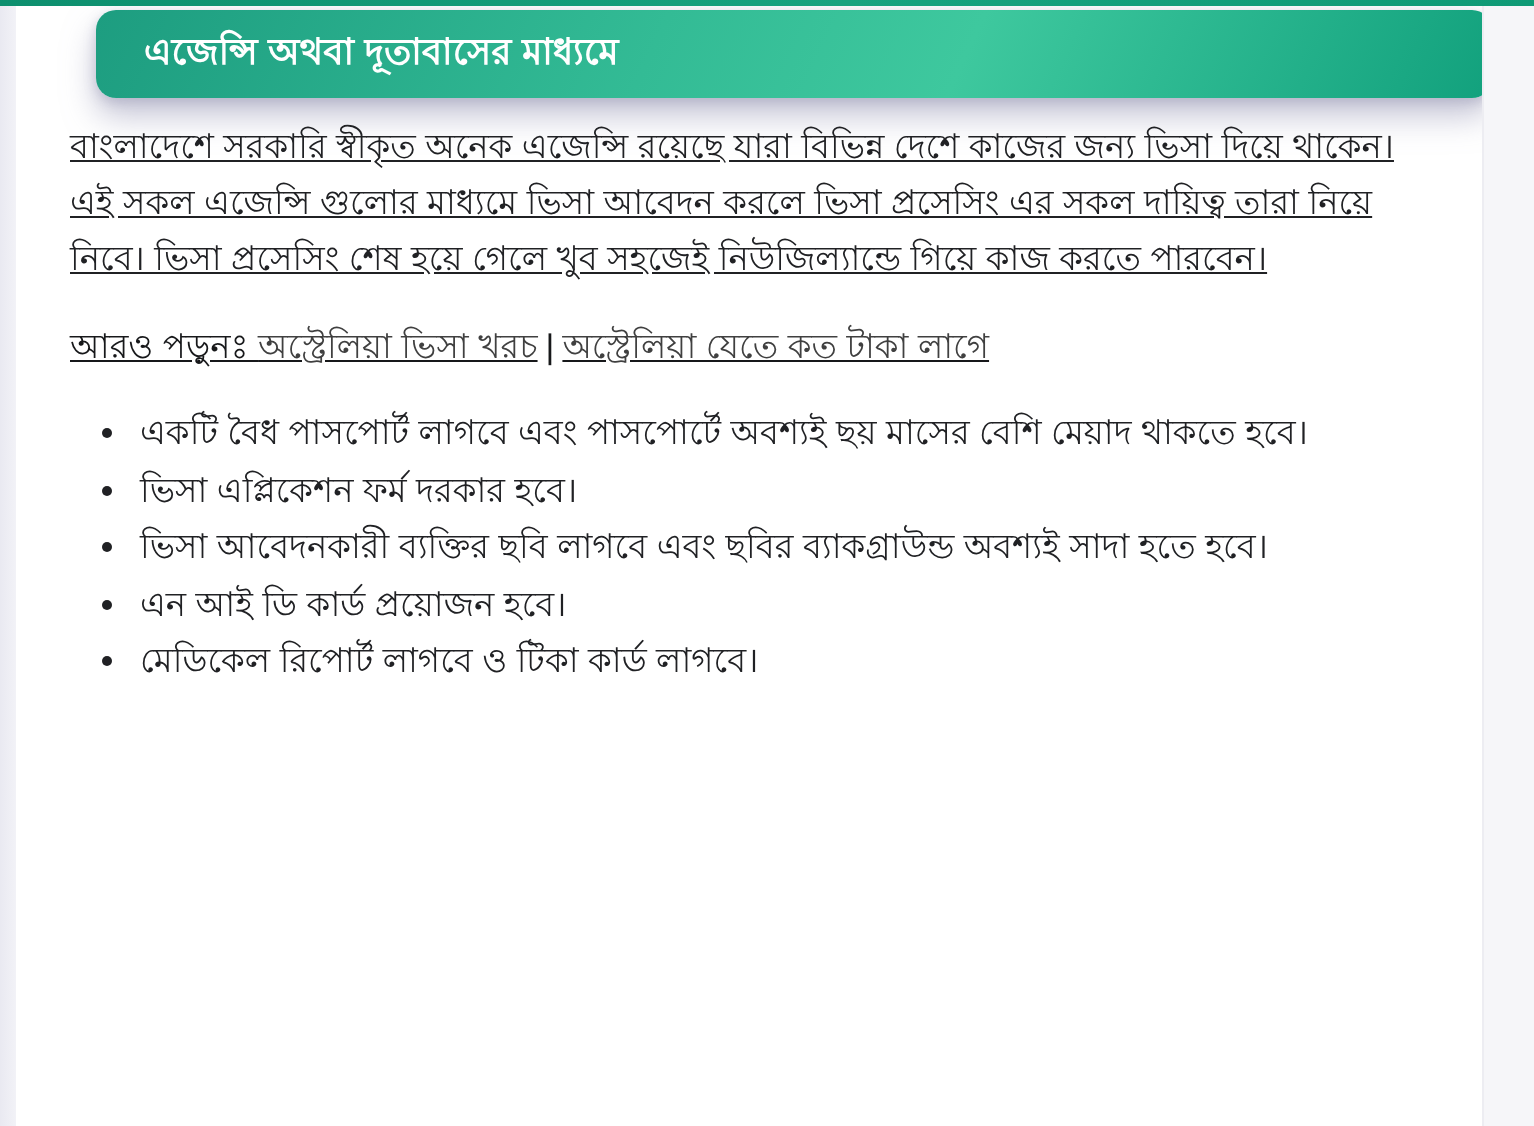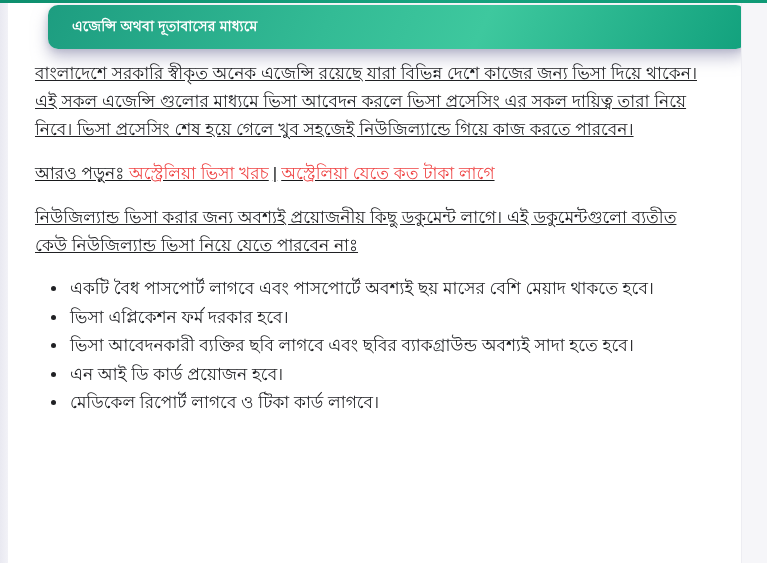--- a/index.html
+++ b/index.html
@@ -39,37 +39,37 @@
   .banner {
     box-sizing: border-box;
     margin-left: 40px;
     width: 698px; height: 44px;
     border-radius: 10px;
     background: linear-gradient(115deg, #1d9d80 0%, #33bb95 40%, #3ec89e 62%, #12a17d 100%);
     box-shadow: 0 9px 16px rgba(150, 150, 180, 0.55), 0 2px 6px rgba(130, 130, 160, 0.35);
     display: flex; align-items: center;
     padding-left: 24px;
     color: #ffffff;
-    font-size: 14px;
+    font-size: 18px;
     font-weight: 600;
     letter-spacing: 0.2px;
   }
   .banner.first { margin-top: 2px; }
   .banner.second { margin-top: 28px; }
   .body-text {
     margin-left: 27px;
     width: 678px;
     font-size: 17px;
     line-height: 28px;
   }
   .body-text p { margin: 0; text-decoration: underline; }
   .para-1 { margin-top: 11px !important; }
   .para-2 { margin-top: 20px !important; }
   .read-more { margin-top: 16px !important; color: #17181a; }
-  .read-more .rm-link { color: #ef4444; text-decoration: none; cursor: pointer; }
+  .read-more .rm-link { color: #404040; text-decoration: none; cursor: pointer; }
   .read-more .rm-sep { padding: 0 4px; }
   .para-3 { margin-top: 16px !important; }
   ul.doc-list {
     margin: 15px 0 0 0;
     padding-left: 33px;
     font-size: 17px;
     line-height: 28.5px;
   }
   ul.doc-list li { padding-left: 2px; }
 </style>
@@ -87,21 +87,20 @@
 
   <div class="body-text">
     <p class="para-1">বাংলাদেশে সরকারি স্বীকৃত অনেক এজেন্সি রয়েছে যারা বিভিন্ন দেশে কাজের জন্য ভিসা দিয়ে থাকেন।এই সকল এজেন্সি গুলোর মাধ্যমে ভিসা আবেদন করলে ভিসা প্রসেসিং এর সকল দায়িত্ব তারা নিয়ে নিবে। ভিসা প্রসেসিং শেষ হয়ে গেলে খুব সহজেই নিউজিল্যান্ডে গিয়ে কাজ করতে পারবেন।</p>
 
 
     <p class="read-more"><span>আরও পড়ুনঃ </span><a class="rm-link">অস্ট্রেলিয়া ভিসা খরচ</a><span class="rm-sep">|</span><a class="rm-link">অস্ট্রেলিয়া যেতে কত টাকা লাগে</a></p>
   </div>
 
 
   <div class="body-text">
-    <p class="para-3">নিউজিল্যান্ড ভিসা করার জন্য অবশ্যই প্রয়োজনীয় কিছু ডকুমেন্ট লাগে। এই ডকুমেন্টগুলো ব্যতীত কেউ নিউজিল্যান্ড ভিসা নিয়ে যেতে পারবেন নাঃ</p>
 
     <ul class="doc-list">
       <li>একটি বৈধ পাসপোর্ট লাগবে এবং পাসপোর্টে অবশ্যই ছয় মাসের বেশি মেয়াদ থাকতে হবে।</li>
       <li>ভিসা এপ্লিকেশন ফর্ম দরকার হবে।</li>
       <li>ভিসা আবেদনকারী ব্যক্তির ছবি লাগবে এবং ছবির ব্যাকগ্রাউন্ড অবশ্যই সাদা হতে হবে।</li>
       <li>এন আই ডি কার্ড প্রয়োজন হবে।</li>
       <li>মেডিকেল রিপোর্ট লাগবে ও টিকা কার্ড লাগবে।</li>
     </ul>
   </div>
 

